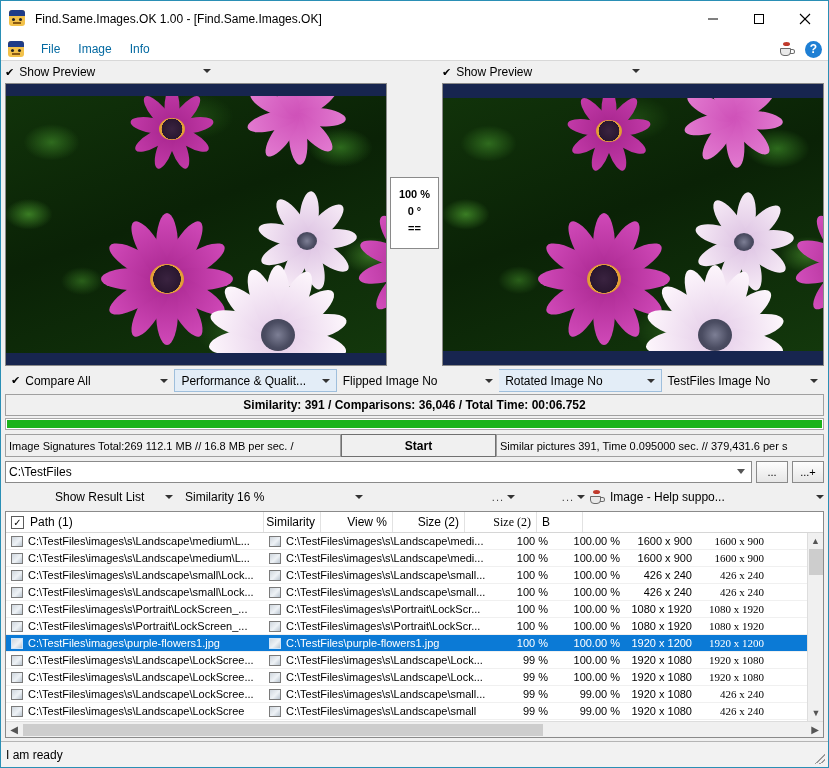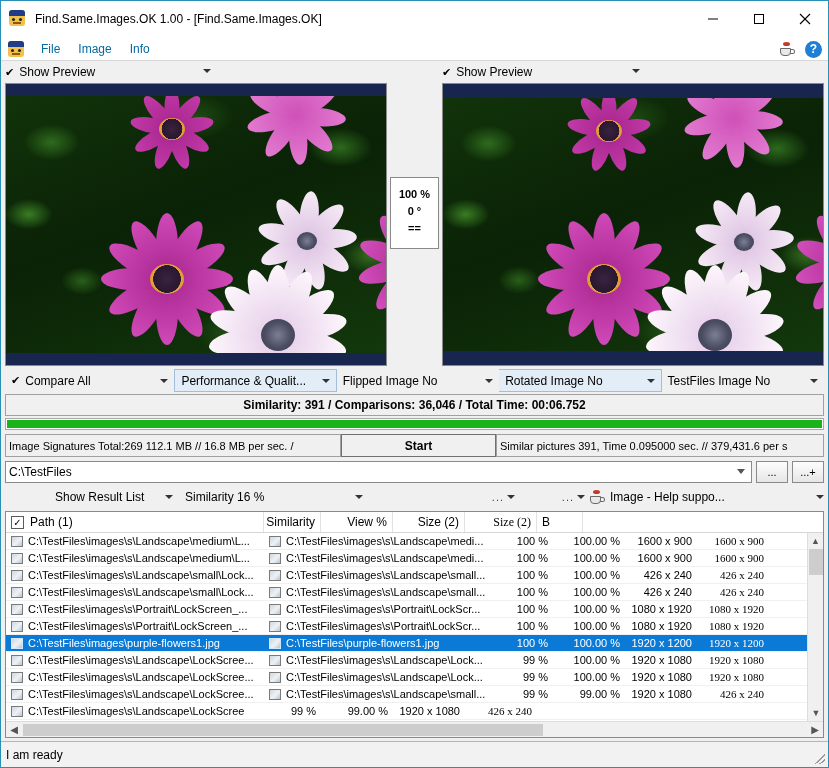--- a/index.html
+++ b/index.html
@@ -834,20 +834,24 @@
           </div>
           <div class="cell c-b">
             <span></span>
           </div>
         </div>
         <div class="row">
           <div class="cell c-path1">
             <span class="fileico"></span>
             <span>C:\TestFiles\images\s\Landscape\LockScree</span>
           </div>
+          <div class="cell c-path2">
+            <span class="fileico"></span>
+            <span>C:\TestFiles\images\s\Landscape\small</span>
+          </div>
           <div class="cell c-sim num">
             <span>99 %</span>
           </div>
           <div class="cell c-ratio num">
             <span>99.00 %</span>
           </div>
           <div class="cell c-s1 num">
             <span>1920 x 1080</span>
           </div>
           <div class="cell c-s2 num">

